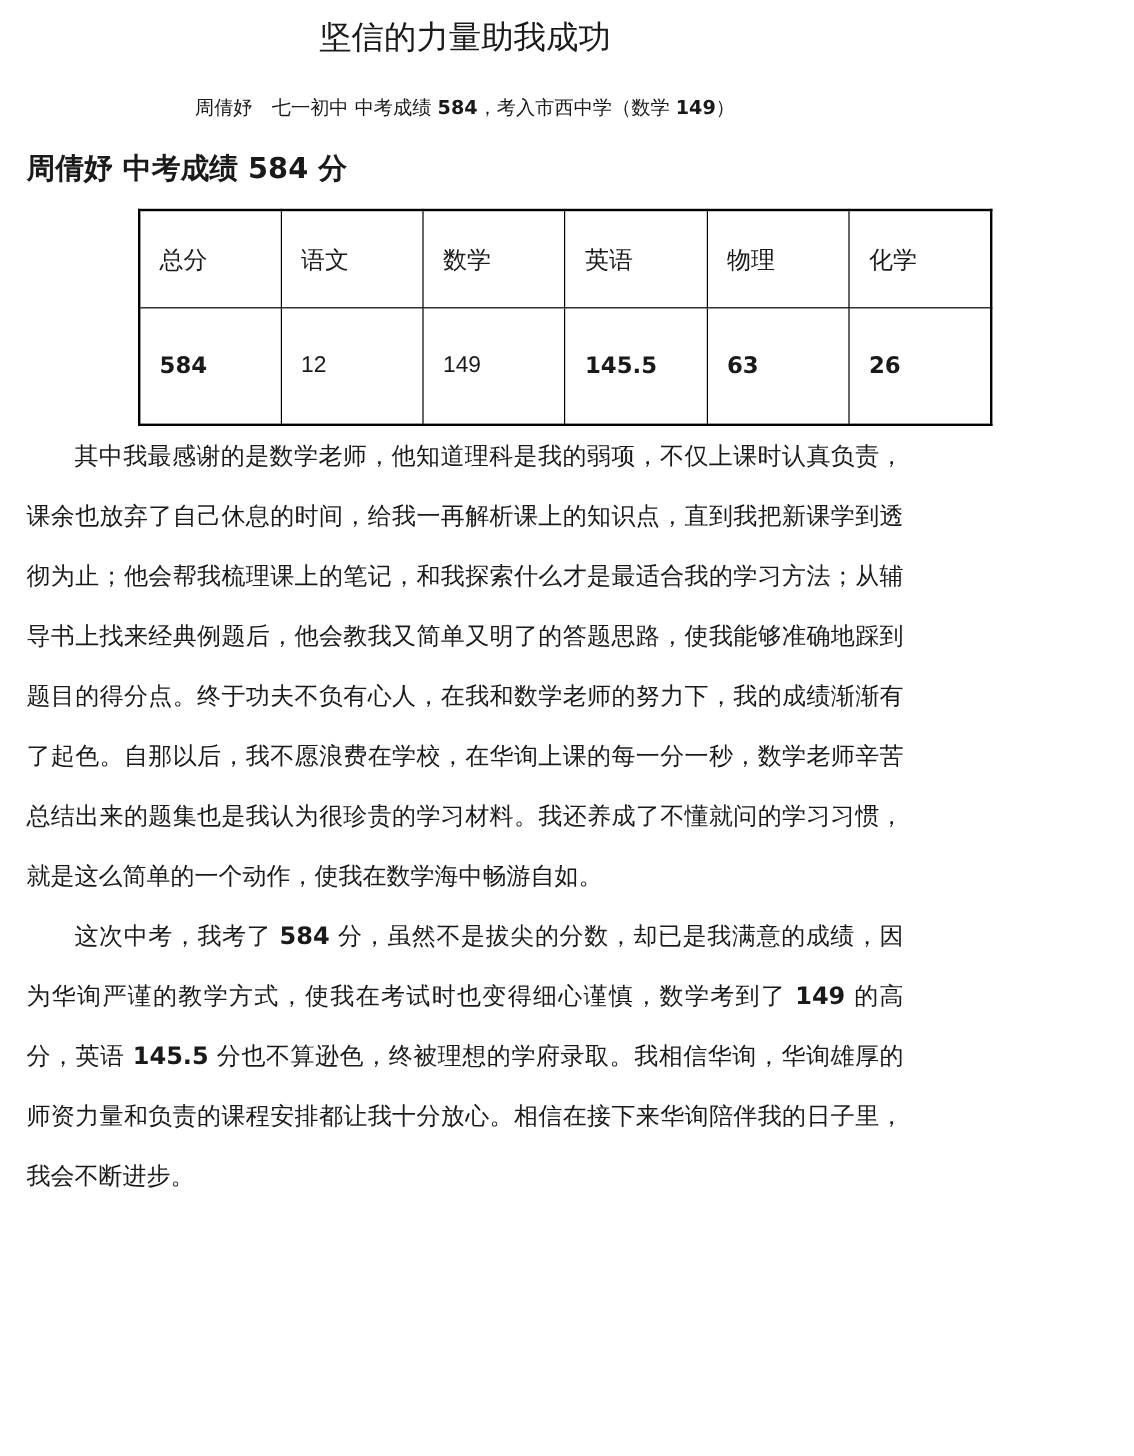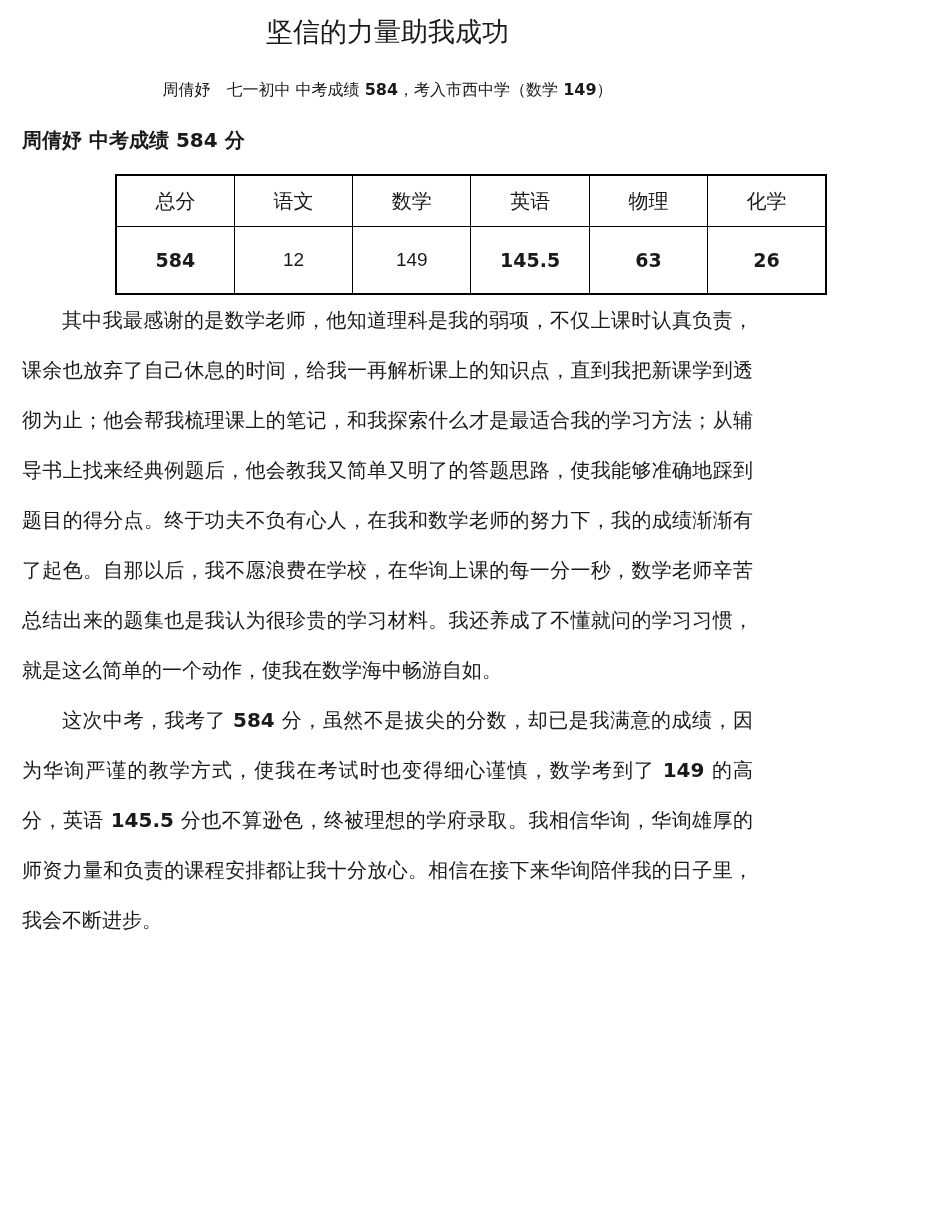--- a/index.html
+++ b/index.html
@@ -29,38 +29,38 @@
   }
   .subtitle {
     margin: 24px 0 0 0;
     text-align: center;
     font-size: 16px;
     line-height: 28px;
     font-family: "DejaVu Serif", "Liberation Serif", serif;
   }
   .bold-line {
     margin: 22px 0 0 0;
-    font-size: 20px;
+    font-size: 24px;
     line-height: 28px;
     font-weight: bold;
     font-family: "DejaVu Sans", "Liberation Sans", sans-serif;
   }
   table.score-table {
     border-collapse: collapse;
     margin: 20px 0 0 93px;
     width: 712px;
     table-layout: fixed;
     border: 2px solid #000000;
   }
   table.score-table th,
   table.score-table td {
     border: 1px solid #000000;
-    text-align: center;
+    text-align: left;
     vertical-align: middle;
-    padding: 1px;
+    padding: 16px;
   }
   table.score-table th {
     height: 48px;
     font-size: 20px;
     font-weight: normal;
     font-family: "DejaVu Serif", "Liberation Serif", serif;
   }
   table.score-table td {
     height: 64px;
     font-size: 19px;

